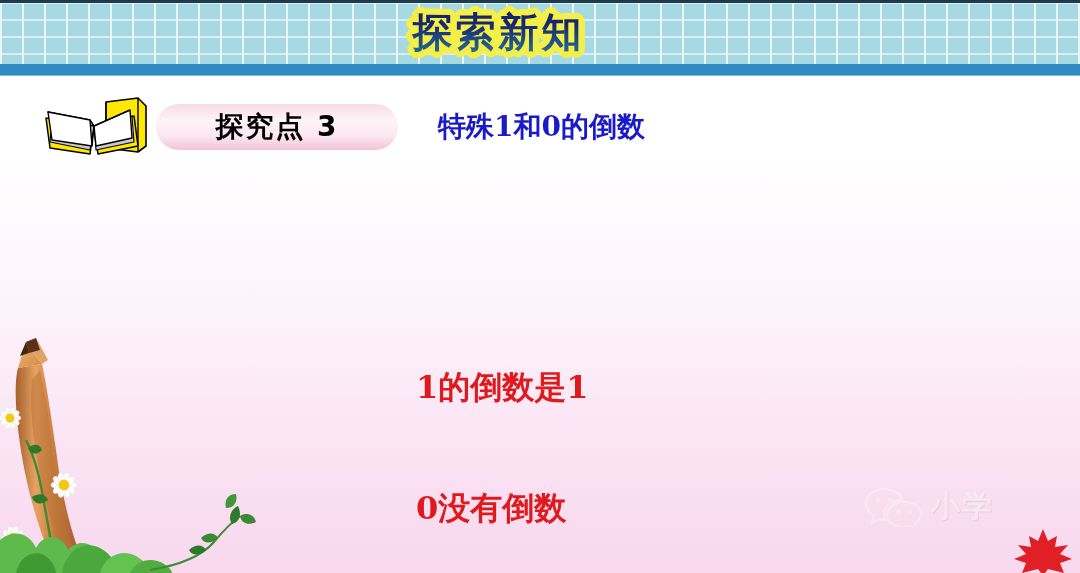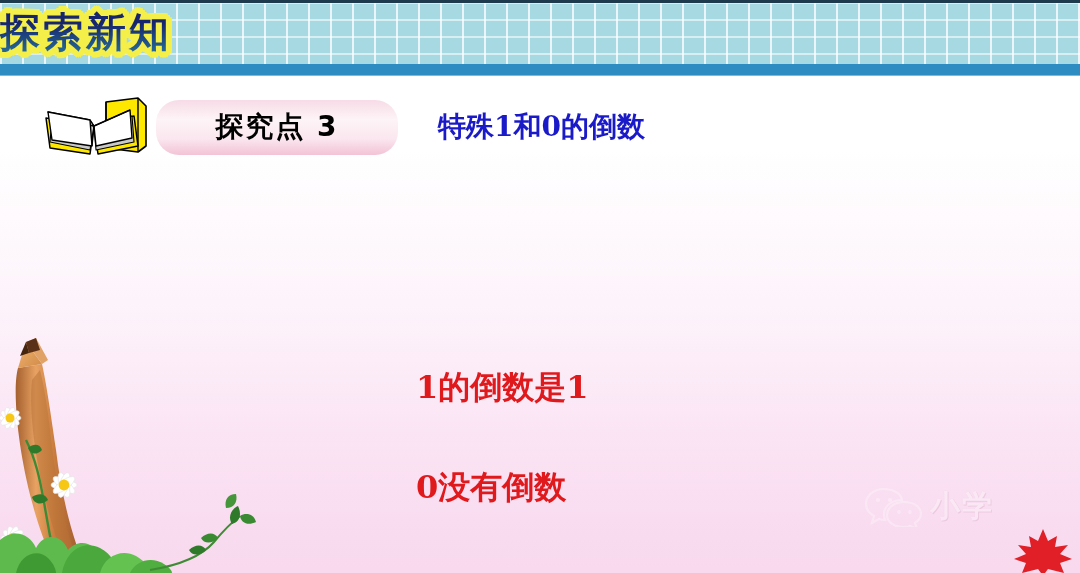--- a/index.html
+++ b/index.html
@@ -58,21 +58,21 @@
     position: absolute;
     left: 0; top: 64px;
     width: 1080px; height: 11px;
     background: #2f8cc3;
     border-bottom: 1px solid #7fb9d6;
   }
   #header-title {
     position: absolute;
     left: 0; top: 3px;
     width: 997px;
-    text-align: left;
+    text-align: center;
     font-family: "DejaVu Sans", sans-serif;
     font-size: 40px;
     font-weight: bold;
     letter-spacing: 3px;
     line-height: 58px;
     color: #11307d;
     background: linear-gradient(to bottom, #16256e 35%, #2a7fa0 100%);
     -webkit-background-clip: text;
     background-clip: text;
     -webkit-text-fill-color: transparent;
@@ -93,21 +93,21 @@
     align-items: center;
   }
   #book-icon {
     width: 112px;
     height: 62px;
     flex: none;
   }
   #point-pill {
     position: relative;
     margin-left: 6px;
-    height: 55px;
+    height: 46px;
     min-width: 190px;
     padding: 0 26px;
     border-radius: 23px;
     background: linear-gradient(to bottom,
                 #f7dbe6 0%, #fdf4f7 35%, #fbe7ef 70%, #f2c3d6 100%);
     display: flex;
     align-items: center;
     justify-content: center;
   }
   #point-pill-label {
@@ -146,21 +146,21 @@
     position: absolute;
     left: 416px;
     top: 366px;
     font-family: "DejaVu Serif", serif;
     font-size: 32px;
     font-weight: bold;
     color: #e0191c;
   }
   #answer-block .aline {
     white-space: nowrap;
-    margin-bottom: 56px;
+    margin-bottom: 77px;
   }
   #answer-block .aline:last-child { margin-bottom: 0; }
 
   
   #pencil-decor {
     position: absolute;
     left: -4px;
     top: 330px;
     width: 150px;
     height: 243px;

